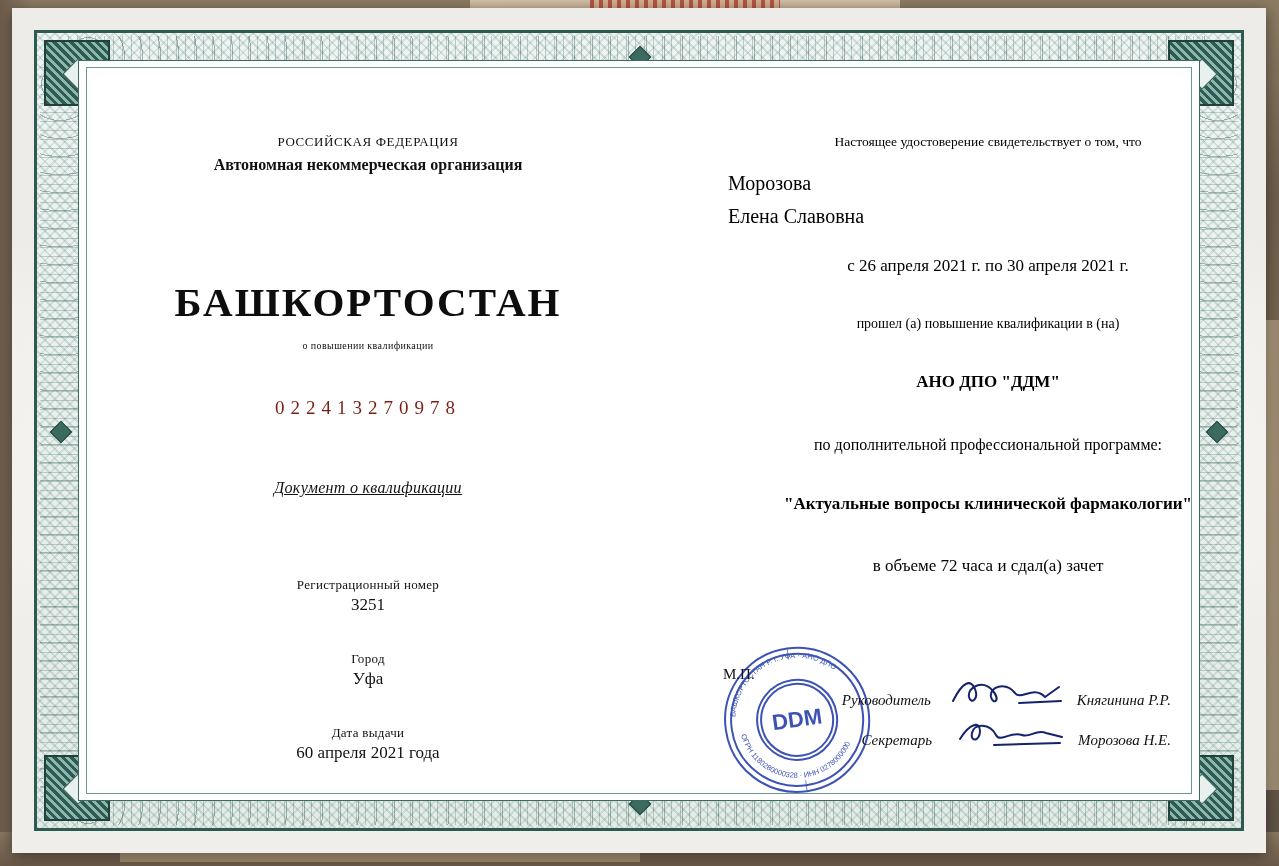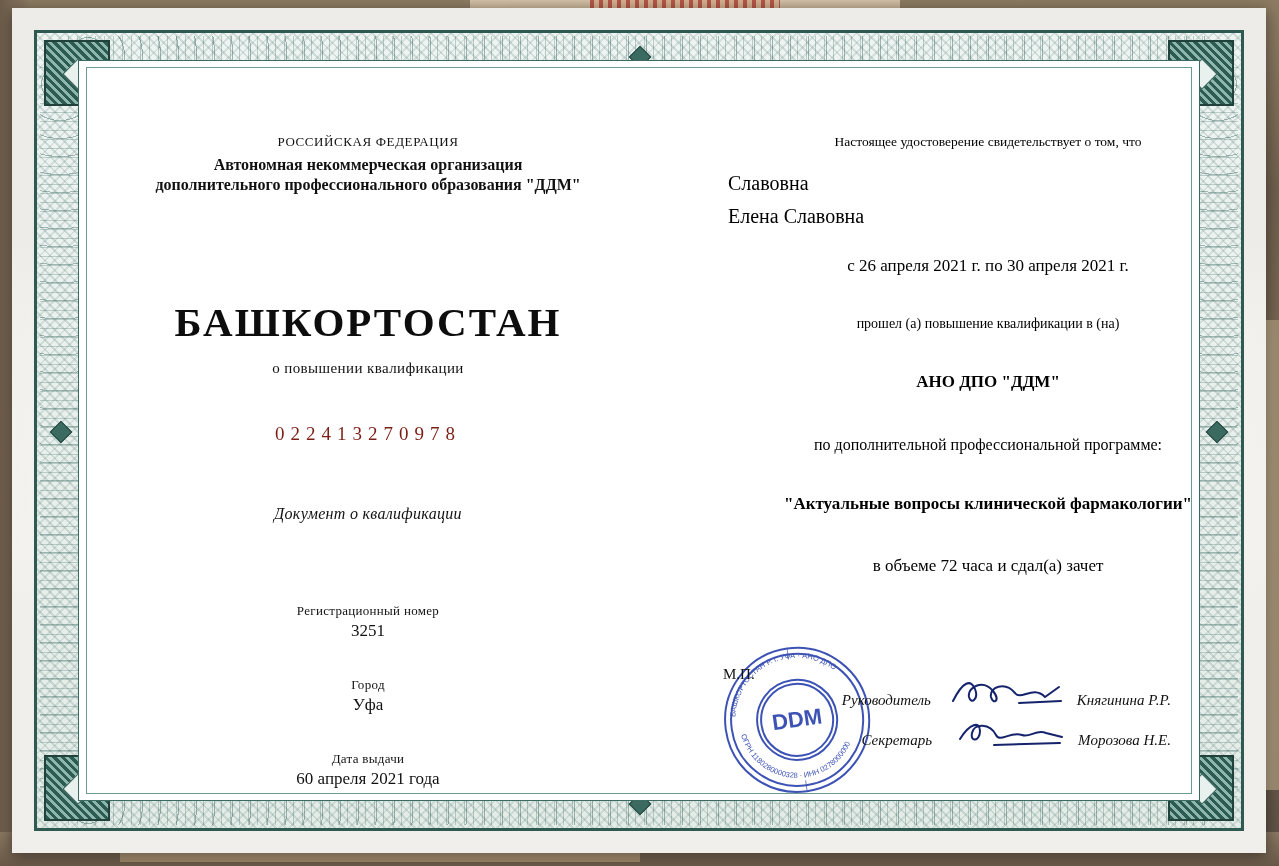--- a/index.html
+++ b/index.html
@@ -163,28 +163,28 @@
     font-size:16px; font-weight:bold; color:#111; margin-top:6px;
   }
   .org-name2 {
     font-size:16px; font-weight:bold; color:#111; margin-top:2px;
   }
   .doc-title {
     font-size:41px; font-weight:bold; letter-spacing:2px; color:#0d0d0d;
     margin-top:104px;
   }
   .doc-sub {
-    font-size:15px; color:#111; margin-top:14px; letter-spacing:.4px;
+    font-size:10px; color:#111; margin-top:14px; letter-spacing:.4px;
   }
   .doc-number {
     font-size:19px; color:#7b1f16; letter-spacing:6px; margin-top:46px;
     font-family:"Liberation Serif", serif;
   }
   .doc-kind {
-    font-size:16px; font-style:italic; color:#111; margin-top:60px; letter-spacing:.3px;
+    font-size:16px; font-style:italic; color:#111; margin-top:60px; letter-spacing:.3px;text-decoration:underline;
   }
 
   .field { margin-top:80px; }
   .field-label { font-size:13px; color:#111; letter-spacing:.3px;}
   .field-value { font-size:17px; color:#111; margin-top:2px;}
   .field.city { margin-top:36px; }
   .field.date { margin-top:36px; }
   .r-intro { font-size:13.5px; margin-top:34px; text-align:center; }
   .r-name  { font-size:20px; margin-top:22px; }
   .r-patronymic { font-size:20px; margin-top:10px; }
@@ -261,21 +261,20 @@
     <div class="diamond right"></div>
 
     <div class="frame-inner"></div>
     <div class="frame-inner2"></div>
 
     <div class="content">
 
       <div class="col-left">
         <div class="org-country">РОССИЙСКАЯ ФЕДЕРАЦИЯ</div>
         <div class="org-name1">Автономная некоммерческая организация</div>
-        <div class="org-name2">дополнительного профессионального образования "ДДМ"</div>
 
         <div class="doc-title">БАШКОРТОСТАН</div>
         <div class="doc-sub">о повышении квалификации</div>
 
         <div class="doc-number">022413270978</div>
 
         <div class="doc-kind">Документ о квалификации</div>
 
         <div class="field reg">
           <div class="field-label">Регистрационный номер</div>
@@ -288,21 +287,21 @@
         </div>
 
         <div class="field date">
           <div class="field-label">Дата выдачи</div>
           <div class="field-value">60 апреля 2021 года</div>
         </div>
       </div>
 
       <div class="col-right">
         <div class="r-intro">Настоящее удостоверение свидетельствует о том, что</div>
-        <div class="r-name">Славовна</div>
+        <div class="r-name">Морозова</div>
         <div class="r-patronymic">Елена Славовна</div>
         <div class="r-period">с 26 апреля 2021 г. по 30 апреля 2021 г.</div>
         <div class="r-passed">прошел (а) повышение квалификации в (на)</div>
         <div class="r-org">АНО ДПО "ДДМ"</div>
         <div class="r-progr">по дополнительной профессиональной программе:</div>
         <div class="r-course">"Актуальные вопросы клинической фармакологии"</div>
         <div class="r-hours">в объеме 72 часа и сдал(а) зачет</div>
       </div>
     </div>
 

